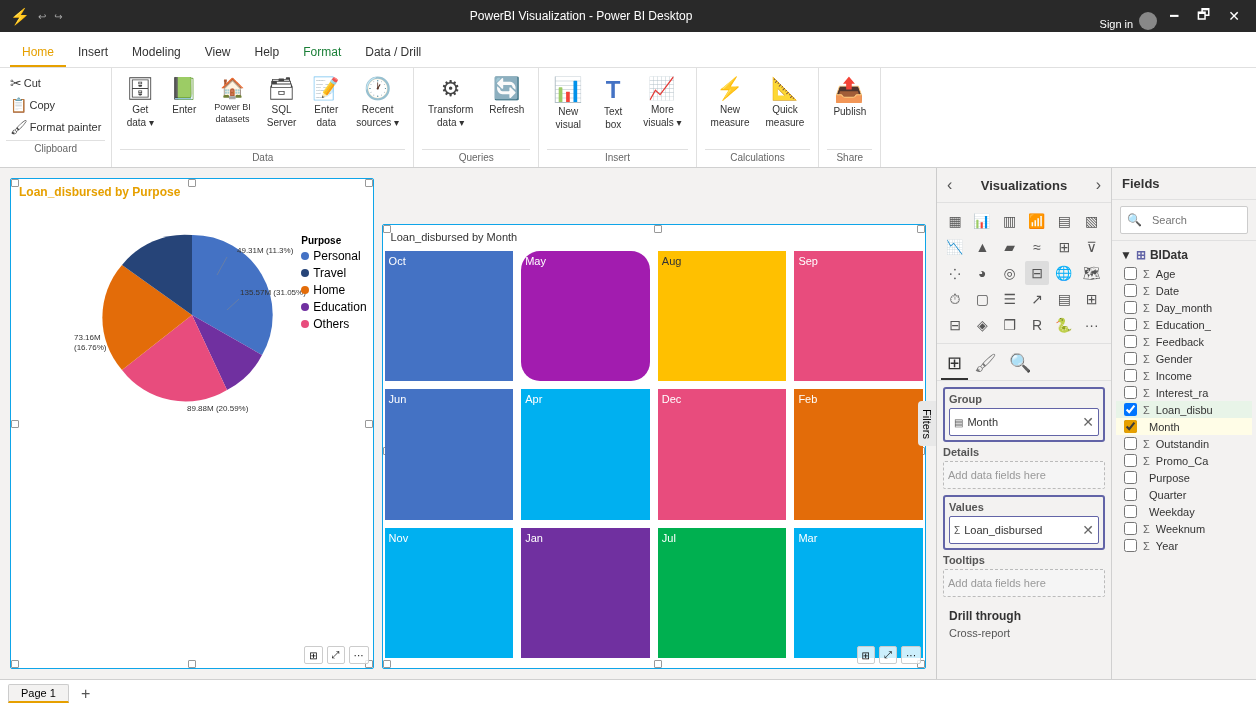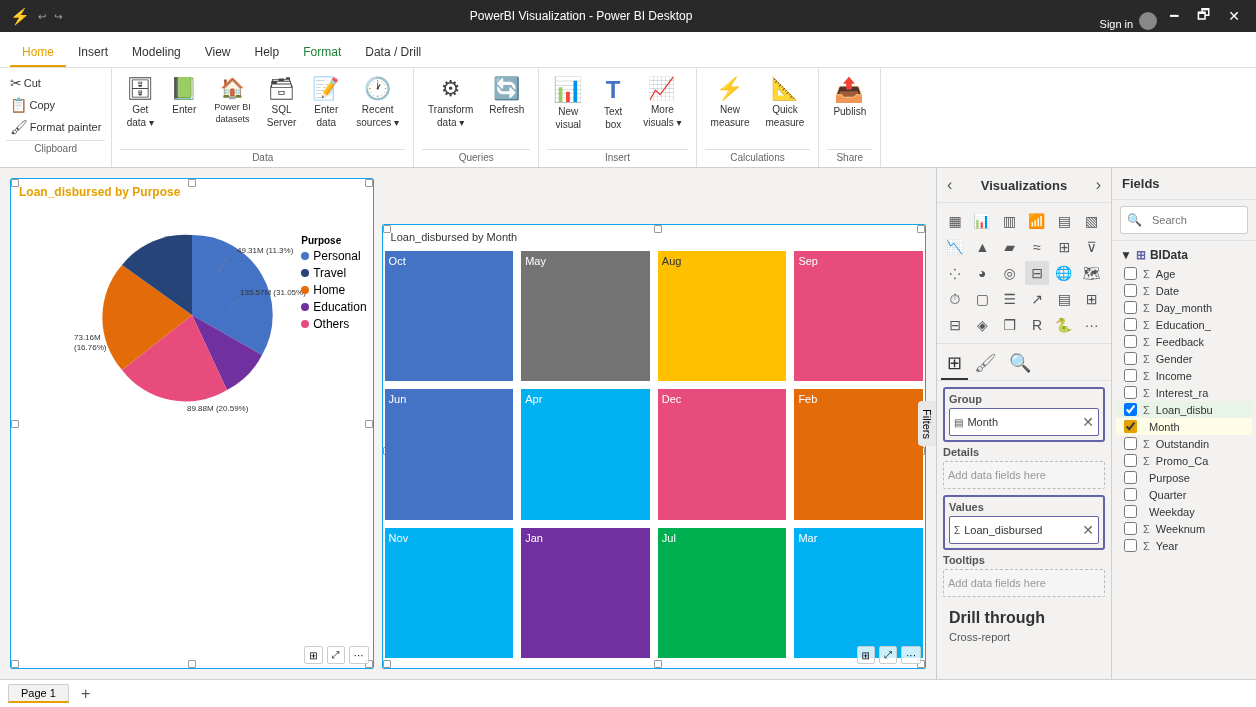--- a/index.html
+++ b/index.html
@@ -371,21 +371,21 @@
       border: none;
       font-size: 16px;
       cursor: pointer;
       color: #555;
     }
 
     .drill-through-section {
       padding: 6px;
     }
     .drill-through-label {
-      font-size: 16px;
+      font-size: 12px;
       font-weight: 600;
       color: #333;
       margin-bottom: 4px;
     }
   </style>
 </head>
 <body>
 
 <div class="title-bar">
   <div style="display:flex;gap:8px;align-items:center;">
@@ -617,21 +617,21 @@
         <div class="selection-handle" style="top:0;left:50%;"></div>
         <div class="selection-handle" style="bottom:0;left:50%;"></div>
         <div class="selection-handle" style="top:50%;left:0;"></div>
         <div class="selection-handle" style="top:50%;right:0;"></div>
 
         <div class="chart-title-blue">Loan_disbursed by Month</div>
         <div style="display:grid;grid-template-columns:1fr 1fr 1fr 1fr;grid-template-rows:1fr 1fr 1fr;gap:8px;padding:2px;height:calc(100% - 32px);text-align:center;">
           <div class="treemap-cell" style="background:#4472c4;">
             <span>Oct</span>
           </div>
-          <div class="treemap-cell" style="background:#737373;">
+          <div class="treemap-cell" style="background:#a21caf;border-radius:19px;">
             <span>May</span>
           </div>
           <div class="treemap-cell" style="background:#ffc000;color:#333;">
             <span>Aug</span>
           </div>
           <div class="treemap-cell" style="background:#e84c7d;">
             <span>Sep</span>
           </div>
           <div class="treemap-cell" style="background:#4472c4;">
             <span>Jun</span>

